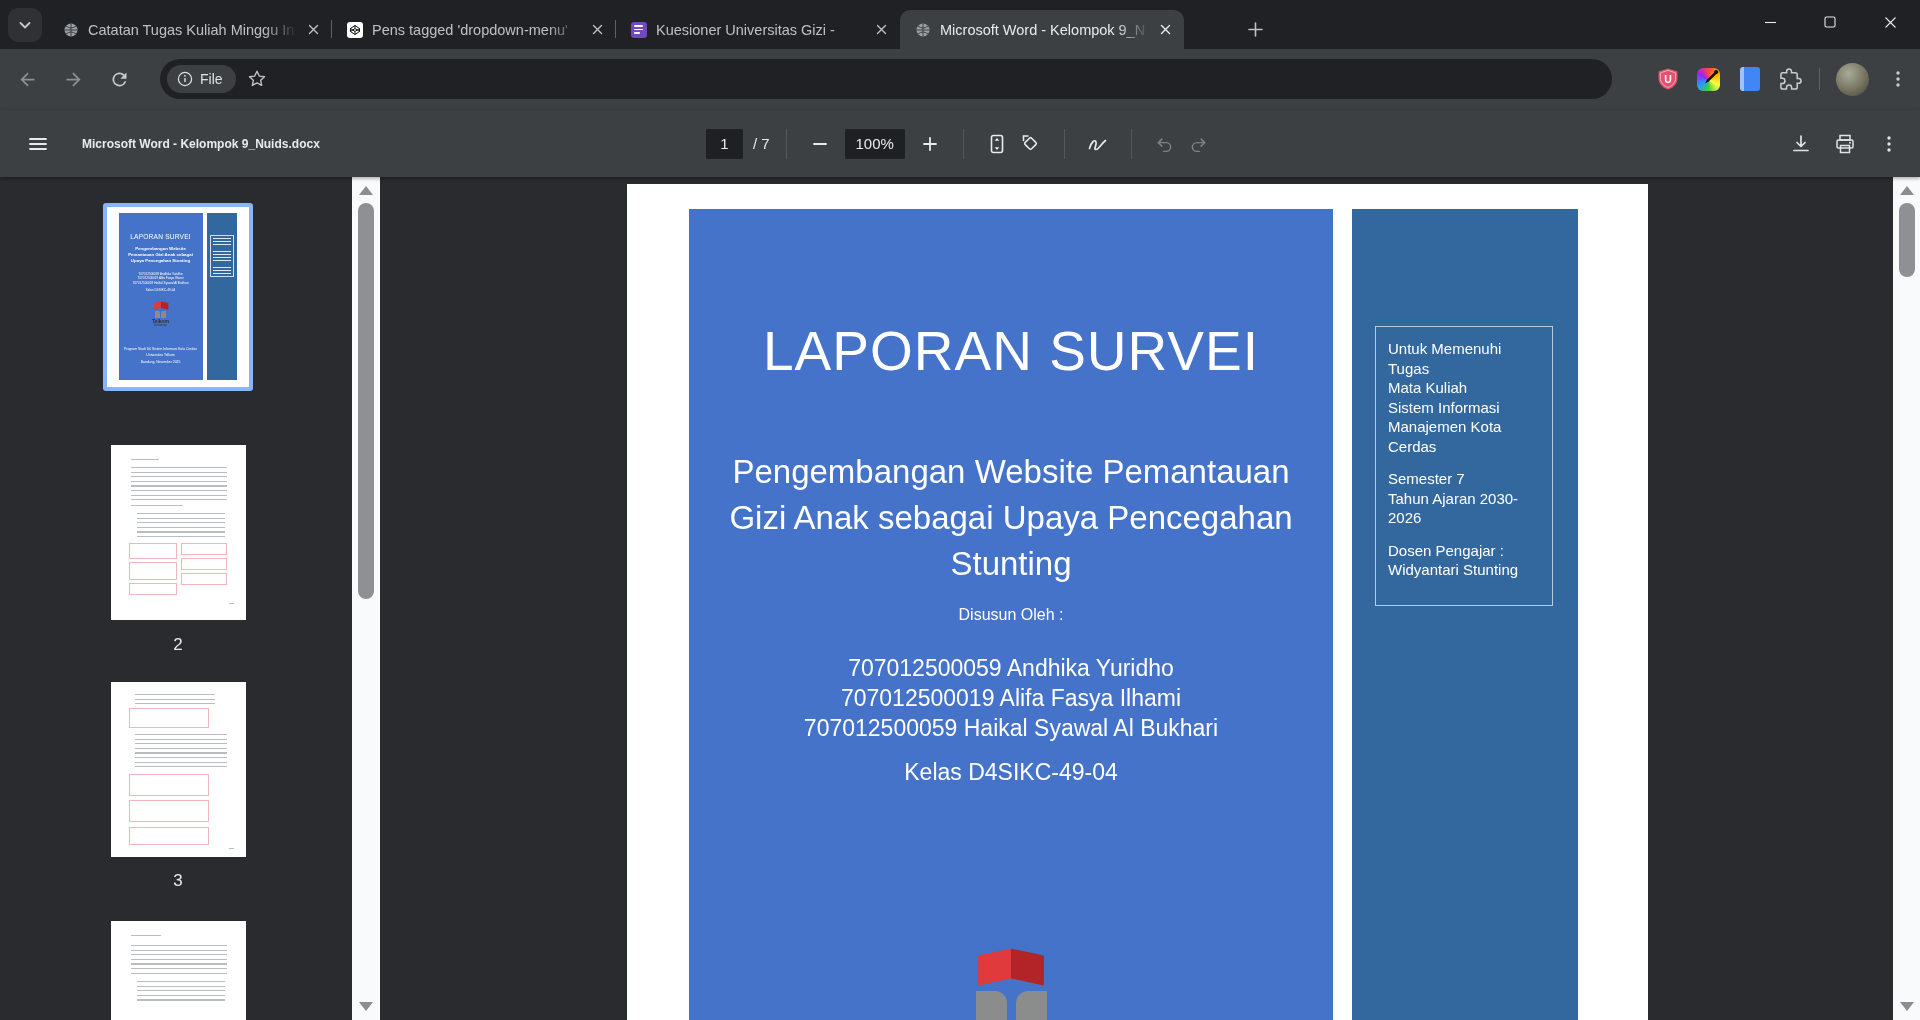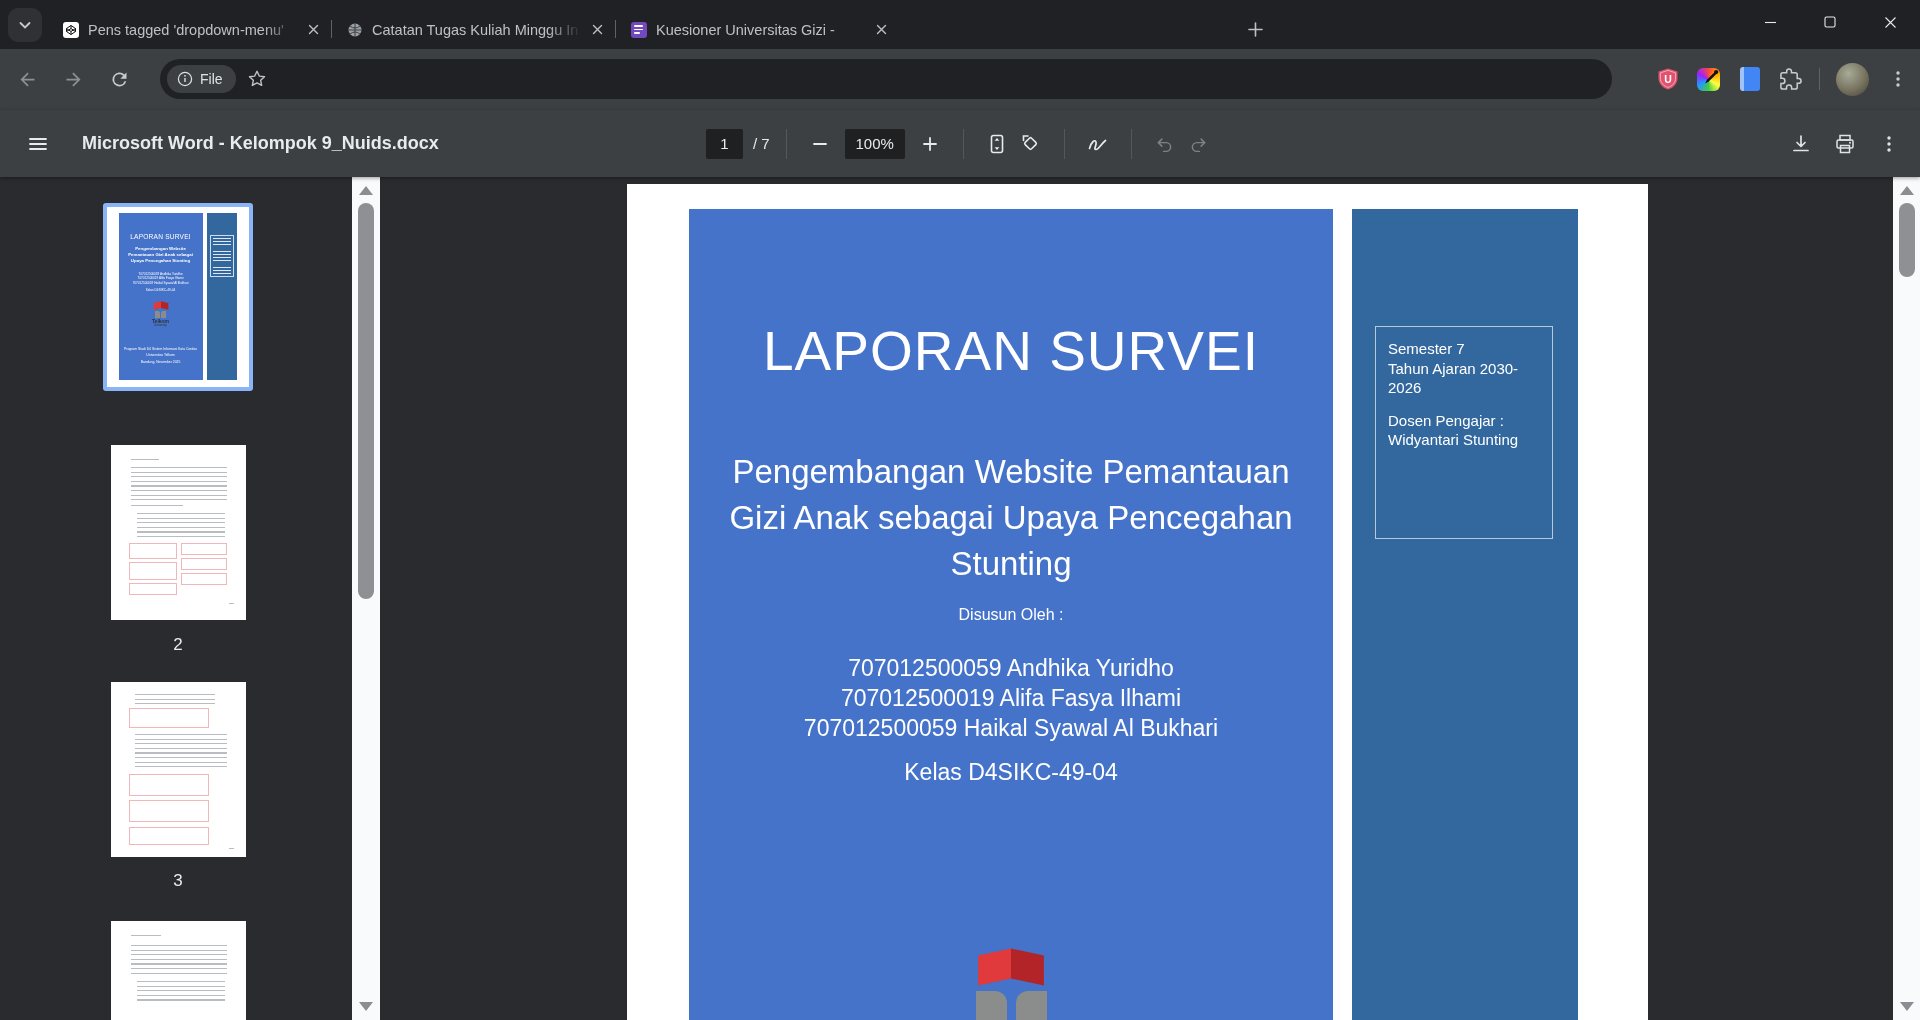--- a/index.html
+++ b/index.html
@@ -50,21 +50,21 @@
   .addr-sep { width:1px; height:22px; background:#5f6368; }
   .avatar { width:33px; height:33px; border-radius:50%;
             background:radial-gradient(circle at 38% 32%, #a8ab97, #77735f 55%, #4e4c41 90%); }
 
   
   .pdftoolbar { position:relative; height:67px; background:#3c4043; box-shadow:0 1px 4px rgba(0,0,0,.4); z-index:5;
                 display:flex; align-items:center; color:#e8eaed; }
   .hamburger-btn { position:absolute; left:18px; top:14px; width:40px; height:40px; display:flex;
                    align-items:center; justify-content:center; }
   .doc-title { position:absolute; left:82px; top:0; height:67px; display:flex; align-items:center;
-               font-size:18px; font-weight:700; color:#e8eaed; }
+               font-size:12px; font-weight:700; color:#e8eaed; }
   .center-controls { position:absolute; left:706px; top:0; height:67px; display:flex; align-items:center; }
   .page-input { width:37px; height:30px; background:#1e2022; border:none; border-radius:2px; color:#e8eaed;
                 text-align:center; font-size:15px; font-family:"Liberation Sans",sans-serif; }
   .page-count { margin-left:10px; font-size:15px; }
   .tb-sep { width:1px; height:30px; background:#54585c; margin:0 16px; }
   .tb-btn { width:34px; height:34px; display:flex; align-items:center; justify-content:center; border-radius:50%; }
   .zoom-box { width:60px; height:30px; background:#1e2022; border-radius:2px; color:#e8eaed; font-size:15px;
               display:flex; align-items:center; justify-content:center; margin:0 8px; }
   .dim { opacity:.38; }
   .pdf-right { position:absolute; right:14px; top:0; height:67px; display:flex; align-items:center; gap:10px; }
@@ -134,44 +134,44 @@
     <span>
       <svg width="14" height="14" viewBox="0 0 14 14">
           <path d="M2.5 5l4.5 4.5L11.5 5" stroke="#c8cccf" stroke-width="1.8" fill="none" stroke-linecap="round"></path>
         </svg>
     </span>
   </div>
 
   <div class="tabs">
     <div class="tab">
       <span class="favicon">
+        <svg width="16" height="16" viewBox="0 0 16 16">
+            <circle cx="8" cy="8" r="6.5" fill="#9aa0a6"></circle>
+            <path d="M8 1.5v13M1.5 8h13M3 4a8 8 0 0 0 10 0M3 12a8 8 0 0 1 10 0" stroke="#3c4043" stroke-width="1" fill="none"></path>
+          </svg>
+      </span>
+      <span class="tab-title">Catatan Tugas Kuliah Minggu In</span>
+      <span class="tab-close">
+        <svg width="11" height="11" viewBox="0 0 11 11">
+            <path d="M1.5 1.5l8 8M9.5 1.5l-8 8" stroke="#bdc1c6" stroke-width="1.4" stroke-linecap="round"></path>
+          </svg>
+      </span>
+      <span class="sep"></span>
+    </div>
+
+    <div class="tab">
+      <span class="favicon">
         <span class="codepen-ico">
             <svg width="12" height="12" viewBox="0 0 24 24" stroke="#111" fill="none" stroke-width="2">
               <path d="M12 3l9 6v6l-9 6-9-6V9z"></path>
               <path d="M3 9l9 6 9-6M3 15l9-6 9 6M12 3v6M12 15v6"></path>
             </svg>
           </span>
       </span>
       <span class="tab-title">Pens tagged 'dropdown-menu'</span>
-      <span class="tab-close">
-        <svg width="11" height="11" viewBox="0 0 11 11">
-            <path d="M1.5 1.5l8 8M9.5 1.5l-8 8" stroke="#bdc1c6" stroke-width="1.4" stroke-linecap="round"></path>
-          </svg>
-      </span>
-      <span class="sep"></span>
-    </div>
-
-    <div class="tab">
-      <span class="favicon">
-        <svg width="16" height="16" viewBox="0 0 16 16">
-            <circle cx="8" cy="8" r="6.5" fill="#9aa0a6"></circle>
-            <path d="M8 1.5v13M1.5 8h13M3 4a8 8 0 0 0 10 0M3 12a8 8 0 0 1 10 0" stroke="#3c4043" stroke-width="1" fill="none"></path>
-          </svg>
-      </span>
-      <span class="tab-title">Catatan Tugas Kuliah Minggu In</span>
       <span class="tab-close">
         <svg width="11" height="11" viewBox="0 0 11 11">
             <path d="M1.5 1.5l8 8M9.5 1.5l-8 8" stroke="#bdc1c6" stroke-width="1.4" stroke-linecap="round"></path>
           </svg>
       </span>
       <span class="sep"></span>
     </div>
 
     <div class="tab">
       <span class="favicon">
@@ -182,20 +182,34 @@
           </span>
       </span>
       <span class="tab-title">Kuesioner Universitas Gizi -</span>
       <span class="tab-close">
         <svg width="11" height="11" viewBox="0 0 11 11">
             <path d="M1.5 1.5l8 8M9.5 1.5l-8 8" stroke="#bdc1c6" stroke-width="1.4" stroke-linecap="round"></path>
           </svg>
       </span>
     </div>
 
+    <div class="tab active">
+      <span class="favicon">
+        <svg width="16" height="16" viewBox="0 0 16 16">
+            <circle cx="8" cy="8" r="6.5" fill="#9aa0a6"></circle>
+            <path d="M8 1.5v13M1.5 8h13M3 4a8 8 0 0 0 10 0M3 12a8 8 0 0 1 10 0" stroke="#3c4043" stroke-width="1" fill="none"></path>
+          </svg>
+      </span>
+      <span class="tab-title">Microsoft Word - Kelompok 9_N</span>
+      <span class="tab-close">
+        <svg width="11" height="11" viewBox="0 0 11 11">
+            <path d="M1.5 1.5l8 8M9.5 1.5l-8 8" stroke="#e8eaed" stroke-width="1.4" stroke-linecap="round"></path>
+          </svg>
+      </span>
+    </div>
   </div>
 
   <div class="newtab-btn">
     <span>
       <svg width="15" height="15" viewBox="0 0 15 15">
           <path d="M7.5 1v13M1 7.5h13" stroke="#bdc1c6" stroke-width="1.6" stroke-linecap="round"></path>
         </svg>
     </span>
   </div>
 
@@ -477,20 +491,26 @@
           <div class="logo-u">
               <i></i>
               <i></i>
             </div>
         </div>
       </div>
 
       <div class="cover-band">
         <div class="band-box">
           <div class="band-group">
+            <div>Untuk Memenuhi Tugas</div>
+            <div>Mata Kuliah</div>
+            <div>Sistem Informasi</div>
+            <div>Manajemen Kota Cerdas</div>
+          </div>
+          <div class="band-group">
             <div>Semester 7</div>
             <div>Tahun Ajaran 2030-2026</div>
           </div>
           <div class="band-group">
             <div>Dosen Pengajar :</div>
             <div>Widyantari Stunting</div>
           </div>
         </div>
       </div>
     </div>

